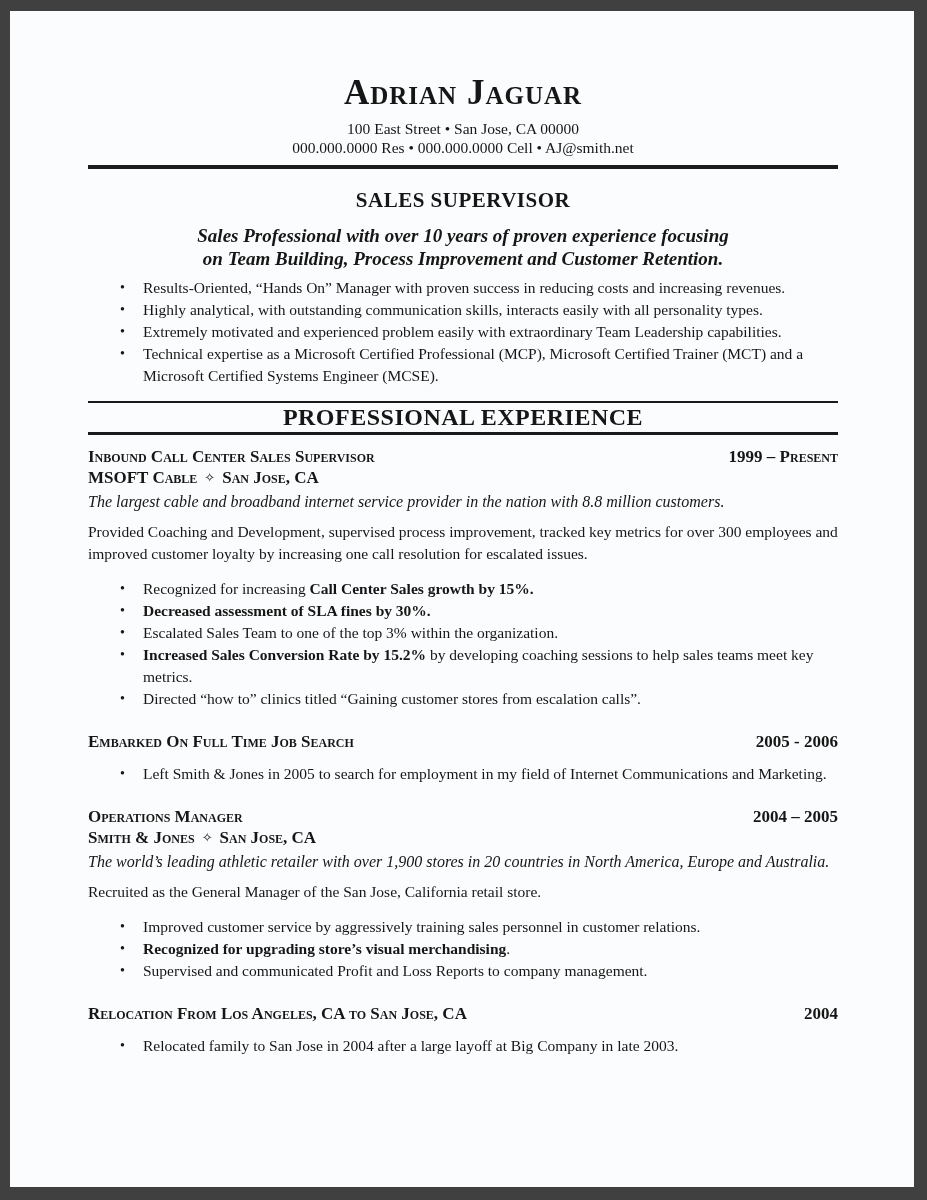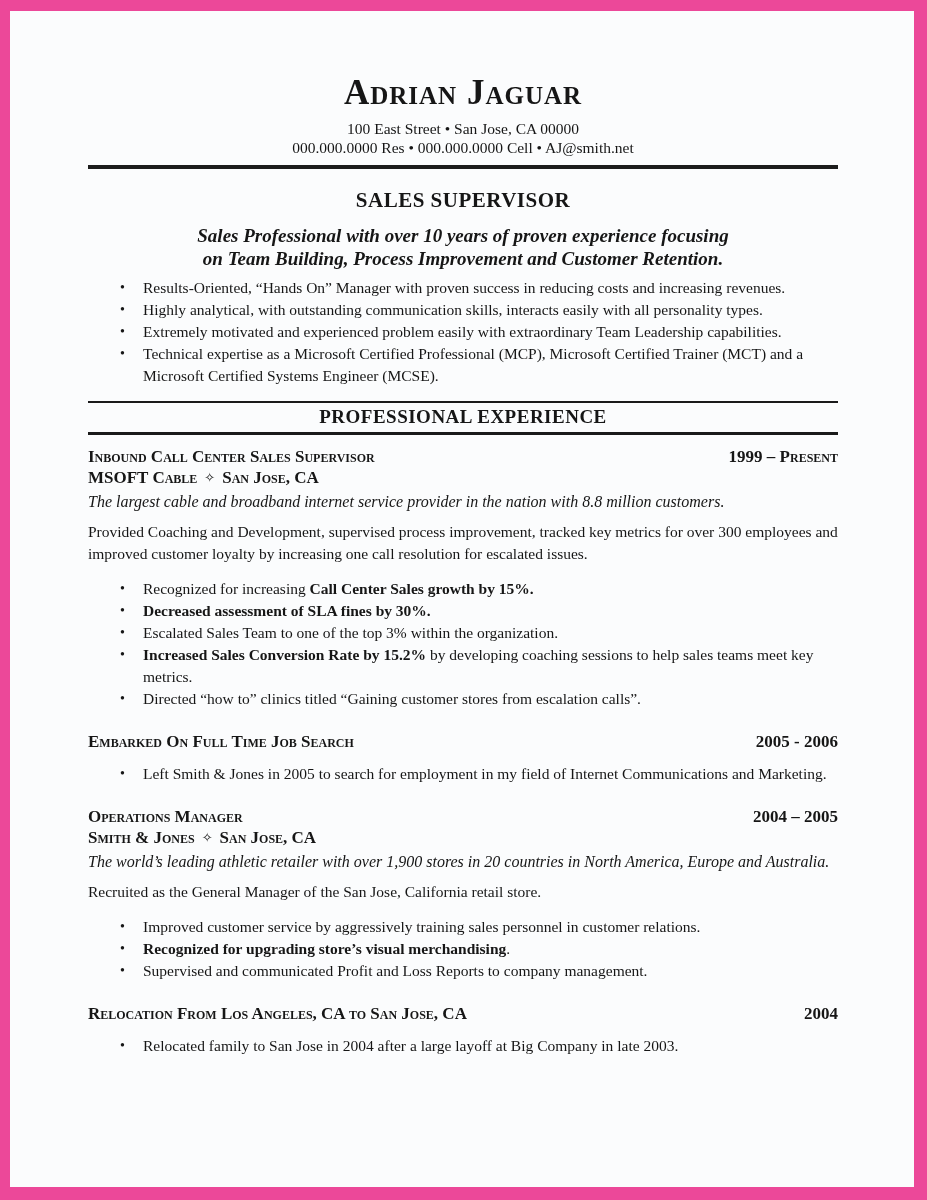--- a/index.html
+++ b/index.html
@@ -61,21 +61,21 @@
   
   .section-banner{
     margin:14px 0 11px 0;
     padding:2px 0 3px 0;
     border-top:2px solid #1a1a1a;
     border-bottom:3px solid #1a1a1a;
     text-align:center;
   }
   .section-banner h2{
     margin:0;
-    font-size:19px;line-height:24px;
+    font-size:24px;line-height:24px;
     font-weight:700;letter-spacing:.5px;
   }
   
   .job{margin-bottom:21px;}
   .job-head{
     display:flex;
     justify-content:space-between;
     align-items:baseline;
   }
   .jtitle,.jdates,.jcompany-line{
@@ -100,21 +100,21 @@
   .jpara{
     font-size:15.5px;line-height:22px;
     margin:0 0 13px 0;
   }
   .job .bullets{margin-top:0;}
   .job.no-company .bullets{margin-top:11px;}
 </style>
 </head>
 <body>
 
-<div class="frame" id="frame" style="background: #ec4899;">
+<div class="frame" id="frame" style="background: #404040;">
   <div class="page" id="page" style="background: rgb(251, 252, 253);">
 
     <div class="hdr">
       <h1 class="name">Adrian Jaguar</h1>
       <div class="hline">100 East Street • San Jose, CA 00000</div>
       <div class="hline">000.000.0000 Res • 000.000.0000 Cell •  AJ@smith.net</div>
     </div>
     <div class="rule-thick" id="hdr-rule" style="background: rgb(28, 28, 28);"></div>
 
     <h2 class="doc-title">SALES SUPERVISOR</h2>

